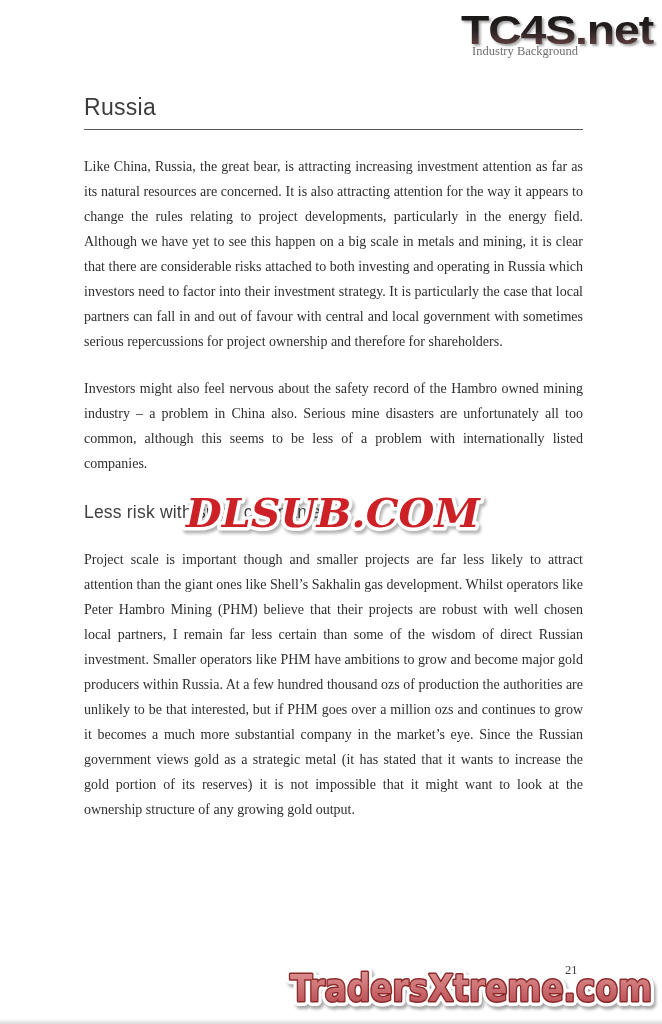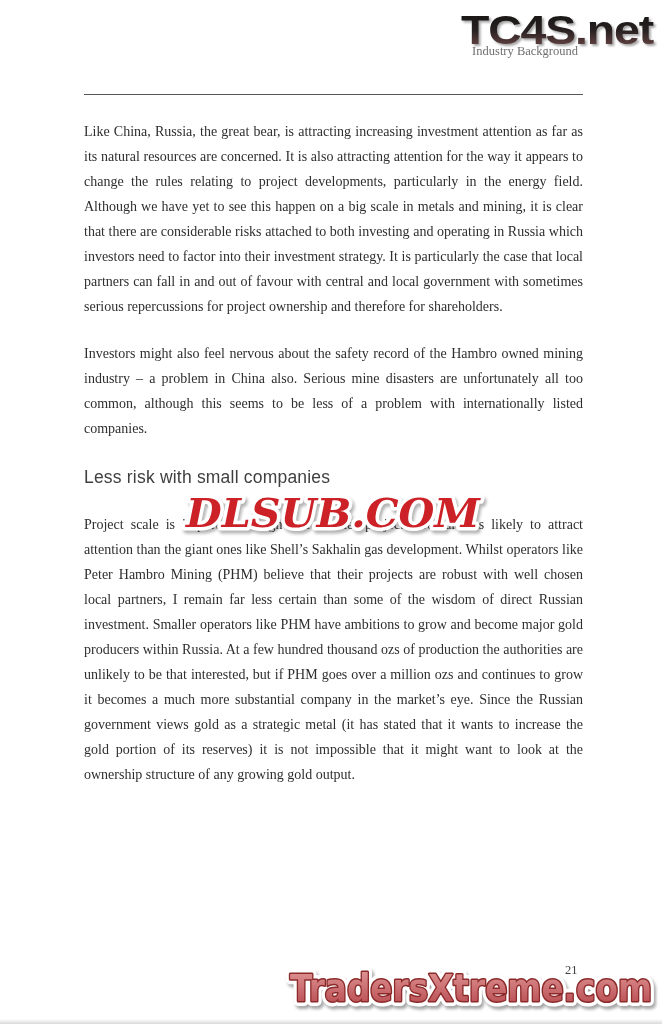--- a/index.html
+++ b/index.html
@@ -76,20 +76,21 @@
           <stop offset="0.5" stop-color="#272020"></stop>
           <stop offset="1" stop-color="#7d5050"></stop>
         </linearGradient>
       </defs>
       <text x="100" y="38" text-anchor="middle" font-size="41" textLength="192" lengthAdjust="spacingAndGlyphs" fill="url(#logoGrad)">TC4S.net</text>
     </svg>
     <div class="logo-subtitle">Industry Background</div>
   </div>
 
   <div class="content">
+    <h1 class="doc-title">Russia</h1>
     <hr class="title-rule">
 
     <p class="body-par">Like China, Russia, the great bear, is attracting increasing investment attention as far as its natural resources are concerned. It is also attracting attention for the way it appears to change the rules relating to project developments, particularly in the energy field. Although we have yet to see this happen on a big scale in metals and mining, it is clear that there are considerable risks attached to both investing and operating in Russia which investors need to factor into their investment strategy. It is particularly the case that local partners can fall in and out of favour with central and local government with sometimes serious repercussions for project ownership and therefore for shareholders.</p>
 
     <p class="body-par">Investors might also feel nervous about the safety record of the Hambro owned mining industry – a problem in China also. Serious mine disasters are unfortunately all too common, although this seems to be less of a problem with internationally listed companies.</p>
 
     <h2 class="sub-heading">Less risk with small companies</h2>
 
     <p class="body-par">Project scale is important though and smaller projects are far less likely to attract attention than the giant ones like Shell’s Sakhalin gas development. Whilst operators like Peter Hambro Mining (PHM) believe that their projects are robust with well chosen local partners, I remain far less certain than some of the wisdom of direct Russian investment. Smaller operators like PHM have ambitions to grow and become major gold producers within Russia. At a few hundred thousand ozs of production the authorities are unlikely to be that interested, but if PHM goes over a million ozs and continues to grow it becomes a much more substantial company in the market’s eye. Since the Russian government views gold as a strategic metal (it has stated that it wants to increase the gold portion of its reserves) it is not impossible that it might want to look at the ownership structure of any growing gold output.</p>
   </div>

